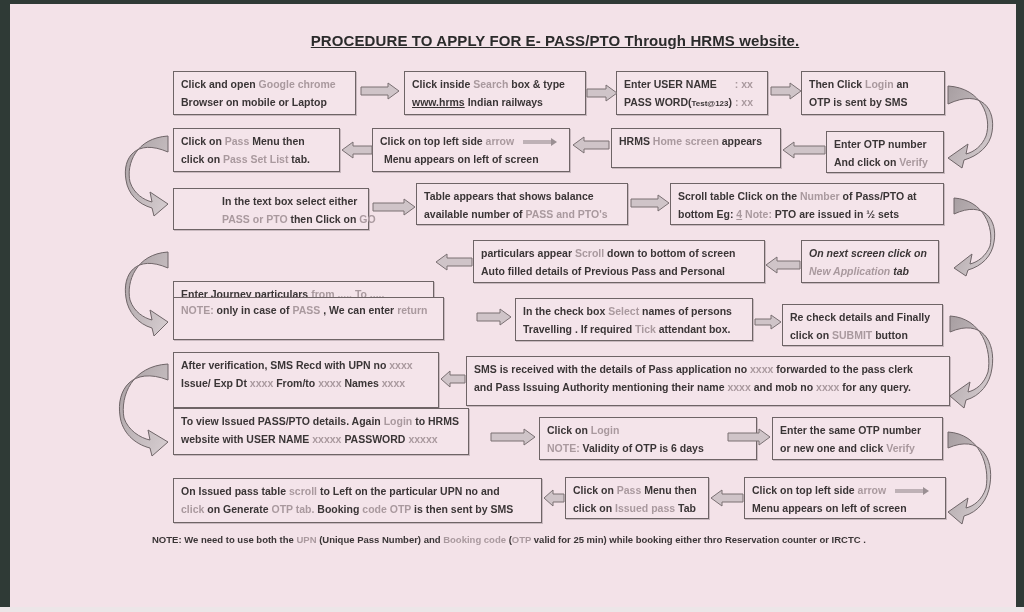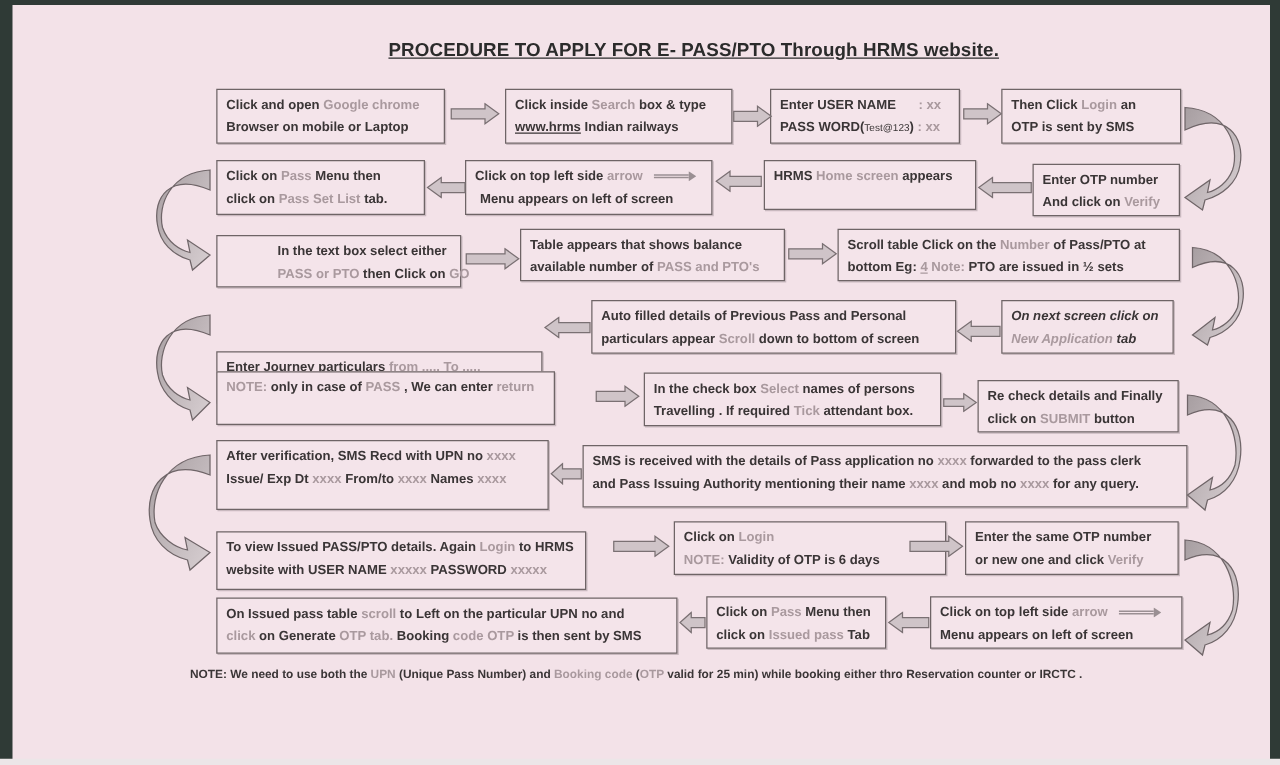--- a/index.html
+++ b/index.html
@@ -61,21 +61,21 @@
 <div class="box" style="left:173px;top:71px;width:183px;height:44px;">
   <span class="ln"><span>Click and open </span><span class="m">Google chrome</span></span>
   <span class="ln">Browser on mobile or Laptop</span>
 </div>
 <div class="box" style="left:404px;top:71px;width:182px;height:44px;">
   <span class="ln"><span>Click inside </span><span class="m">Search</span><span> box  &amp; type</span></span>
   <span class="ln"><span class="u">www.hrms</span><span> Indian railways</span></span>
 </div>
 <div class="box" style="left:616px;top:71px;width:152px;height:44px;">
   <span class="ln"><span>Enter USER NAME</span><span class="m" style="margin-left:18px">: xx</span></span>
-  <span class="ln"><span>PASS WORD(</span><span style="font-size:8px;font-weight:normal">Test@123</span><span>)</span><span class="m"> : xx</span></span>
+  <span class="ln"><span>PASS WORD(</span><span style="font-size:8px;font-weight:bold">Test@123</span><span>)</span><span class="m"> : xx</span></span>
 </div>
 <div class="box" style="left:801px;top:71px;width:144px;height:44px;">
   <span class="ln"><span>Then Click </span><span class="m">Login</span><span> an</span></span>
   <span class="ln">OTP is sent by SMS</span>
 </div>
 
 <div class="box" style="left:173px;top:128px;width:167px;height:44px;">
   <span class="ln"><span>Click on </span><span class="m">Pass</span><span> Menu then</span></span>
   <span class="ln"><span>click on  </span><span class="m">Pass Set  List</span><span> tab.</span></span>
 </div>
@@ -108,22 +108,22 @@
 <div class="box" style="left:670px;top:183px;width:274px;height:42px;">
   <span class="ln"><span>Scroll table Click on the  </span><span class="m">Number</span><span> of Pass/PTO at</span></span>
   <span class="ln"><span>bottom  Eg:  </span><span class="m u">4</span><span>  </span><span class="m">Note:</span><span> PTO are  issued  in ½ sets</span></span>
 </div>
 
 <div class="box" style="left:173px;top:243px;width:261px;height:42px;margin-top:38px;">
   <span class="ln"><span>Enter Journey  particulars  </span><span class="m">from .....   To .....</span></span>
   <span class="ln"><span>USE </span><span class="m">Add</span><span> option for adding  </span><span class="m">Break journey</span></span>
 </div>
 <div class="box" style="left:473px;top:240px;width:292px;height:43px;">
+  <span class="ln"><span>particulars appear </span><span class="m">Scroll</span><span> down to bottom  of screen</span></span>
   <span class="ln">Auto filled details of Previous Pass and Personal</span>
-  <span class="ln"><span>particulars appear </span><span class="m">Scroll</span><span> down to bottom  of screen</span></span>
 </div>
 <div class="box" style="left:801px;top:240px;width:138px;height:43px;font-style:italic;">
   <span class="ln">On next screen click  on</span>
   <span class="ln"><span class="m">New Application</span><span> tab</span></span>
 </div>
 
 <div class="box" style="left:173px;top:297px;width:271px;height:43px;">
   <span class="ln"><span class="m">NOTE:</span><span> only in case of </span><span class="m">PASS</span><span> , We can  enter </span><span class="m">return</span></span>
 </div>
 <div class="box" style="left:515px;top:298px;width:238px;height:43px;">
@@ -137,21 +137,21 @@
 
 <div class="box" style="left:173px;top:352px;width:266px;height:56px;">
   <span class="ln"><span>After verification, SMS Recd with  UPN no </span><span class="m">xxxx</span></span>
   <span class="ln"><span>Issue/ Exp  Dt </span><span class="m">xxxx</span><span>  From/to </span><span class="m">xxxx</span><span>  Names   </span><span class="m">xxxx</span></span>
 </div>
 <div class="box" style="left:466px;top:356px;width:484px;height:50px;">
   <span class="ln"><span>SMS is received with the details of Pass application no </span><span class="m">xxxx</span><span> forwarded to the pass clerk</span></span>
   <span class="ln"><span>and Pass Issuing  Authority mentioning  their name </span><span class="m">xxxx</span><span> and mob no </span><span class="m">xxxx</span><span> for any query.</span></span>
 </div>
 
-<div class="box" style="left:173px;top:425px;width:296px;height:47px;">
+<div class="box" style="left:173px;top:408px;width:296px;height:47px;">
   <span class="ln"><span>To view Issued PASS/PTO details. Again </span><span class="m">Login</span><span> to HRMS</span></span>
   <span class="ln"><span>website with USER NAME </span><span class="m">xxxxx</span><span>   PASSWORD </span><span class="m">xxxxx</span></span>
 </div>
 <div class="box" style="left:539px;top:417px;width:218px;height:43px;">
   <span class="ln"><span>Click on  </span><span class="m">Login</span></span>
   <span class="ln"><span class="m">NOTE:</span><span>  Validity of OTP is 6 days</span></span>
 </div>
 <div class="box" style="left:772px;top:417px;width:171px;height:43px;">
   <span class="ln">Enter the same OTP number</span>
   <span class="ln"><span>or new one  and click </span><span class="m">Verify</span></span>

